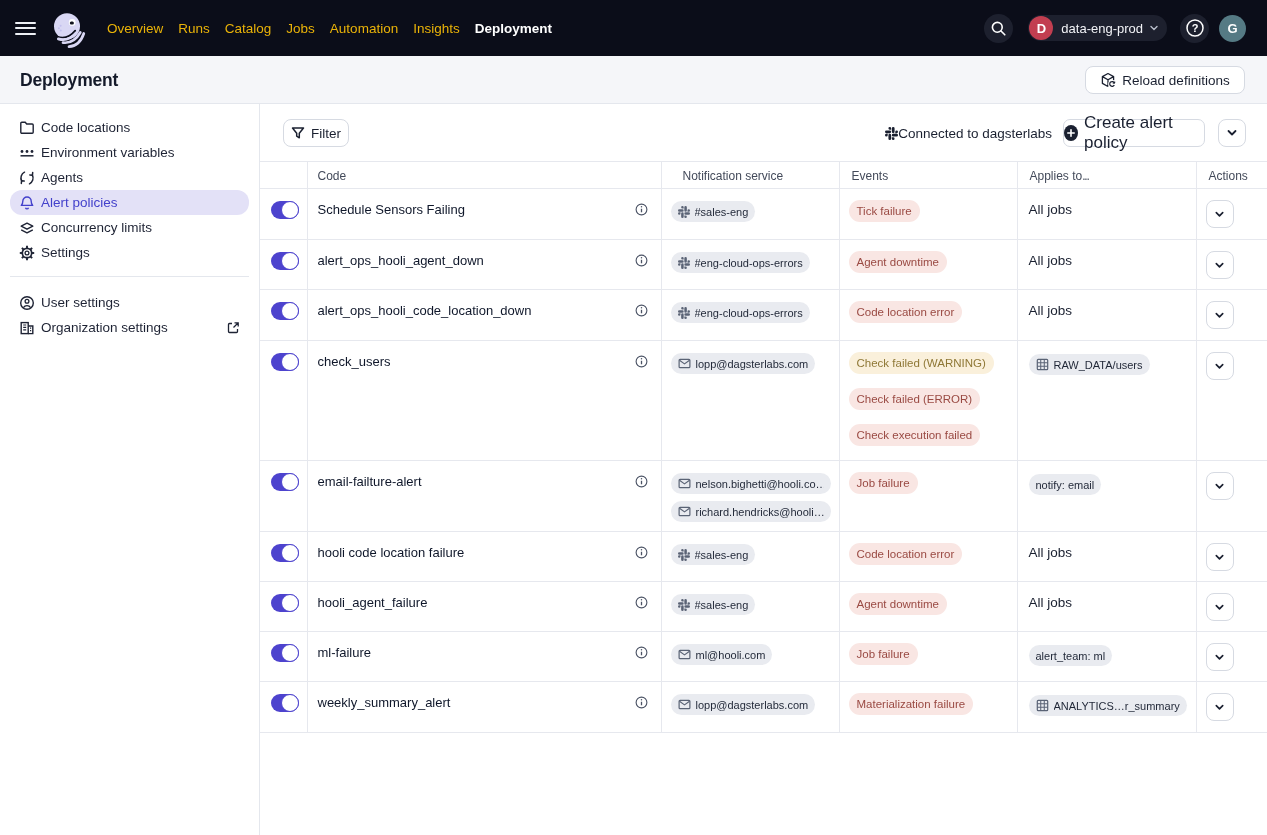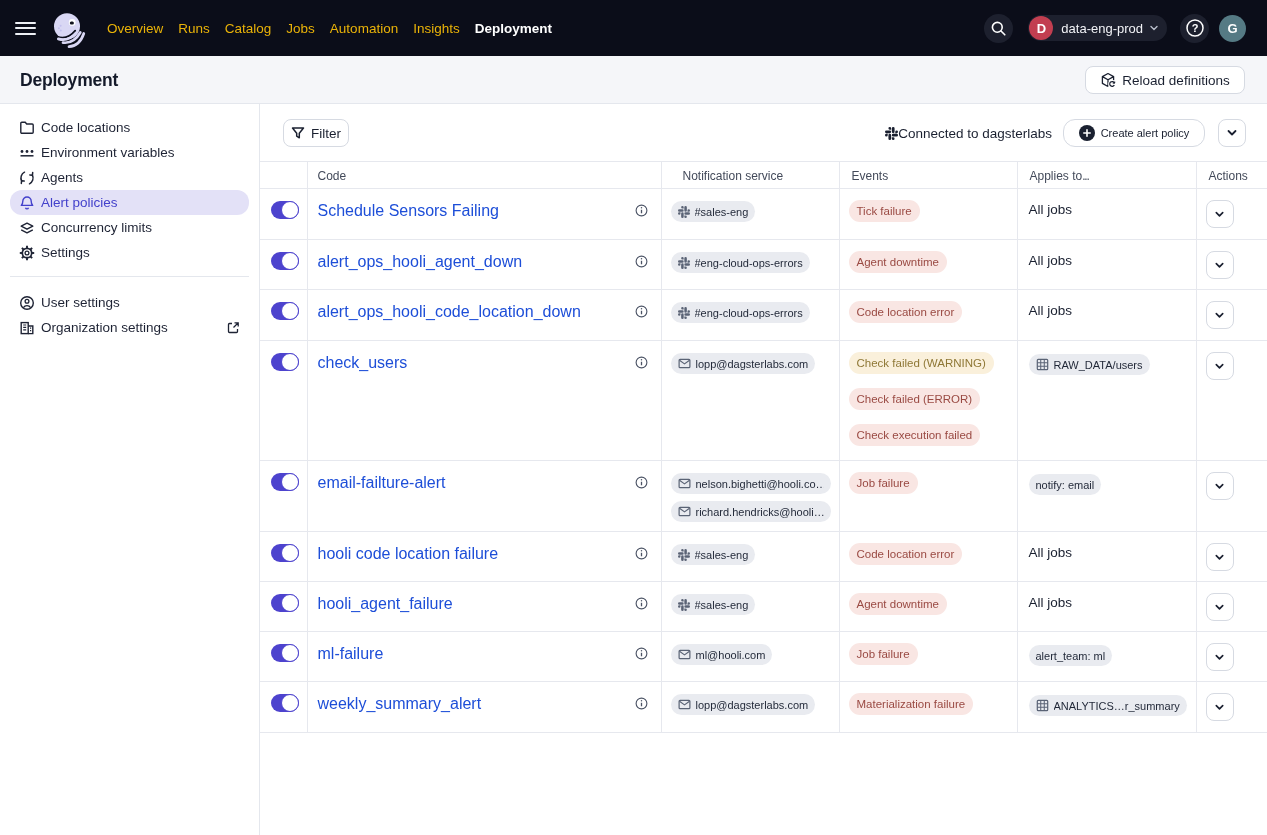--- a/index.html
+++ b/index.html
@@ -35,33 +35,33 @@
 .sitem.active { background:#E3E1F7; color:#4341CB; }
 .sdivider { height:1px; background:#E4E7ED; margin:11px 10px 13px 10px; }
 .sitem .extlink { margin-left:auto; margin-right:9px; display:flex; }
 
 
 .content { position:absolute; top:104px; left:260px; width:1007px; height:731px; background:#fff; }
 .toolbar { position:relative; height:57px; }
 .filterbtn { position:absolute; left:23px; top:15px; width:66px; height:28px; background:#fff; border:1px solid #D6DAE2; border-radius:8px; display:flex; align-items:center; justify-content:center; gap:6px; font-size:13.5px; color:#1A2030; }
 .tb-right { position:absolute; right:21px; top:15px; height:28px; display:flex; align-items:center; }
 .connected { display:flex; align-items:center; font-size:13.5px; color:#1A2030; margin-right:11px; }
-.createbtn { width:142px; height:28px; background:#fff; border:1px solid #D6DAE2; border-radius:12px; display:flex; align-items:center; justify-content:center; gap:6px; font-size:11px; color:#1A2030; margin-right:13px; }
+.createbtn { width:142px; height:28px; background:#fff; border:1px solid #D6DAE2; border-radius:7px; display:flex; align-items:center; justify-content:center; gap:6px; font-size:17px; color:#1A2030; margin-right:13px; }
 .plusc { width:16px; height:16px; border-radius:50%; background:#1A2030; display:flex; align-items:center; justify-content:center; }
 .chevbtn { width:28px; height:28px; background:#fff; border:1px solid #D6DAE2; border-radius:8px; display:flex; align-items:center; justify-content:center; }
 
 
 table.alerts { border-collapse:collapse; width:1007px; table-layout:fixed; }
 table.alerts td, table.alerts th { border-bottom:1px solid #E6E8EE; border-right:1px solid #E6E8EE; vertical-align:top; padding:0; }
 table.alerts td:last-child, table.alerts th:last-child { border-right:none; }
 table.alerts tr.hdr th { border-top:1px solid #E6E8EE; height:27px; font-size:12px; font-weight:400; color:#434A5A; text-align:left; padding:7px 0 0 12px; }
 table.alerts tr.hdr th:nth-child(2) { padding-left:10px; }
 table.alerts tr.hdr th:nth-child(3) { padding-left:21px; }
 td.c-toggle { padding:12px 0 0 11px !important; text-align:left; }
-td.c-name { position:relative; padding:13px 12px 0 10px !important; font-size:16px; color:#1d4ed8; }
+td.c-name { position:relative; padding:13px 12px 0 10px !important; font-size:13px; color:#0f172a; }
 td.c-name .info { position:absolute; right:13px; top:13.5px; }
 td.c-notif { padding:12px 0 0 9px !important; }
 td.c-events { padding:11px 0 0 9px !important; }
 td.c-applies { padding:13px 0 0 11px !important; font-size:13.5px; color:#1A2030; }
 td.c-applies.txt { padding-top:13px !important; }
 td.c-actions { padding:11px 0 0 9px !important; }
 
 .toggle { position:relative; width:28px; height:18px; background:#4D43CE; border-radius:9px; display:inline-block; }
 .toggle::after { content:""; position:absolute; right:0; top:0; width:16px; height:16px; border-radius:50%; background:#fff; border:1px solid #4D43CE; }
 

